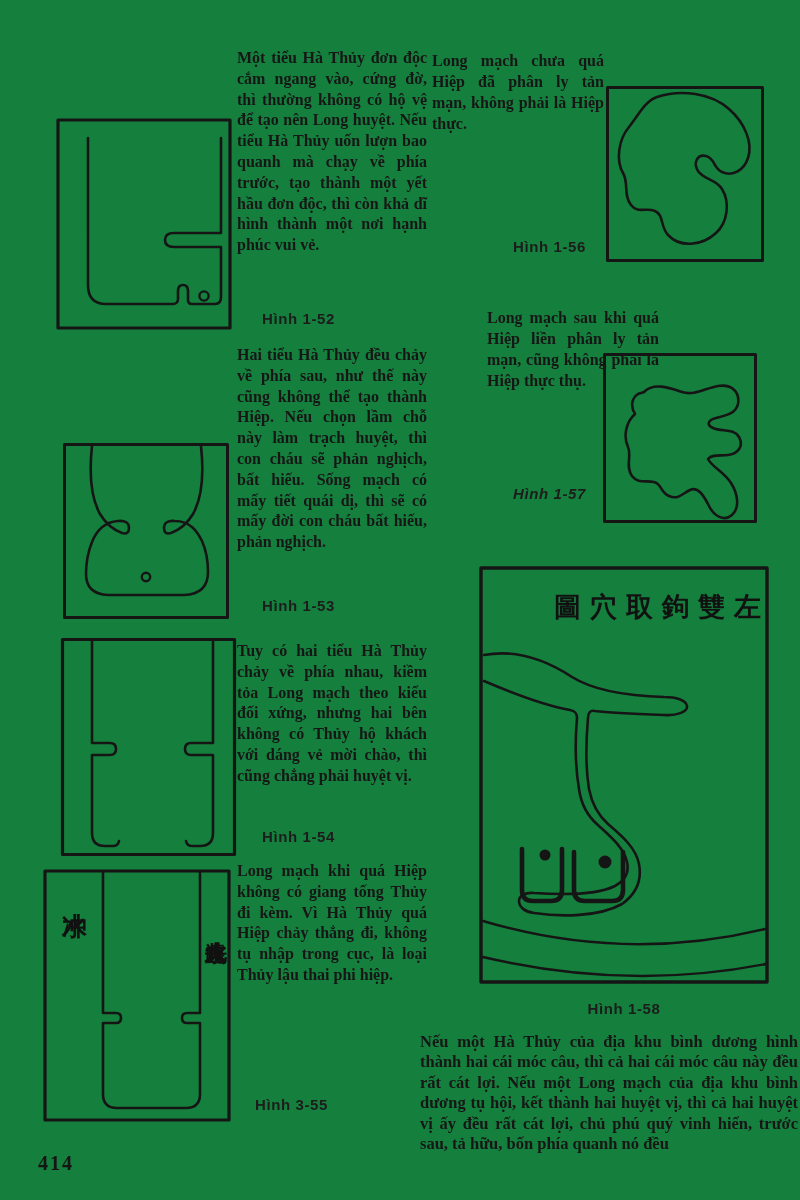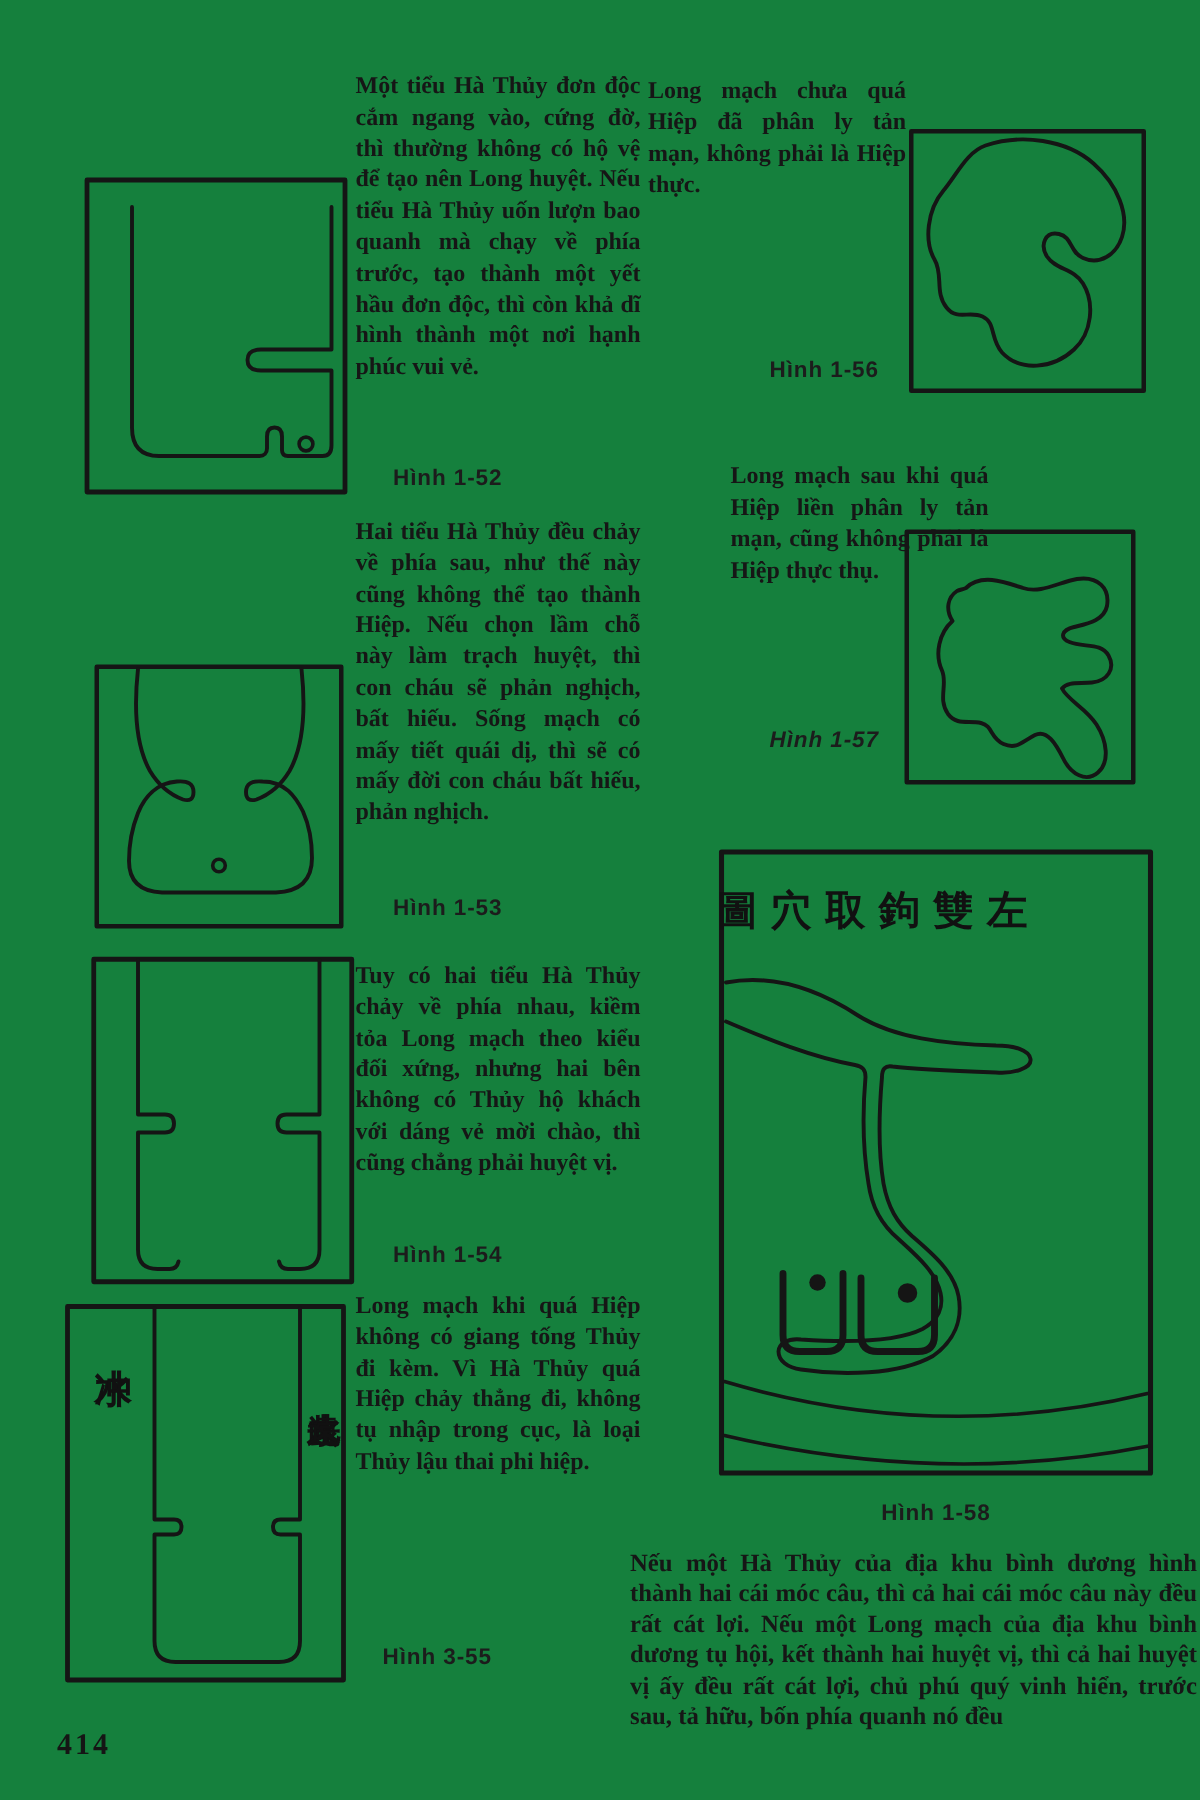--- a/index.html
+++ b/index.html
@@ -17,21 +17,21 @@
     position:absolute;font-family:"Liberation Sans", sans-serif;
     font-weight:bold;font-size:15px;letter-spacing:0.6px;color:#1c1c1c;
   }
   .fig{position:absolute;}
   .fig svg{display:block;}
   .cjk-vert{
     position:absolute;writing-mode:vertical-rl;text-orientation:upright;
     font-weight:bold;color:#111;line-height:1;
   }
   .fig58-title{
-    position:absolute;text-align:left;font-weight:bold;color:#111;
+    position:absolute;text-align:right;font-weight:bold;color:#111;
     font-size:27px;letter-spacing:9px;white-space:nowrap;font-family:Liberation Mono, monospace;
   }
   .pageno{
     position:absolute;font-family:"Liberation Serif", serif;
     font-weight:bold;font-size:20px;letter-spacing:2px;color:#151515;
   }
   .stroke{fill:none;stroke:#151515;stroke-linecap:round;stroke-linejoin:round;}
 </style>
 </head>
 <body>

